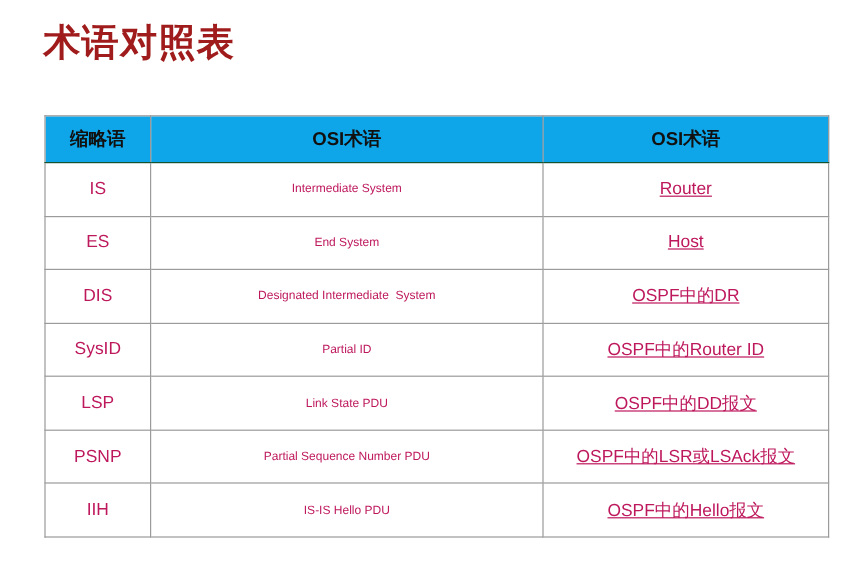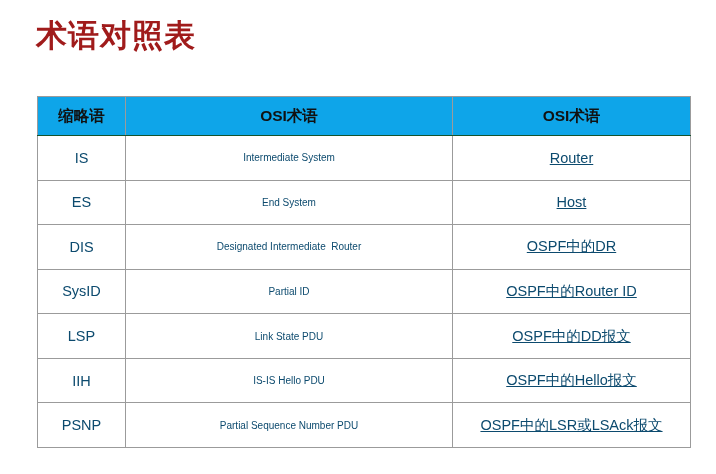--- a/index.html
+++ b/index.html
@@ -54,21 +54,21 @@
   table.terms-table col.c-abbr  { width: 88px; }
   table.terms-table col.c-osi   { width: 327px; }
   table.terms-table col.c-ietf  { width: 238px; }
 
   table.terms-table th,
   table.terms-table td {
     border: 1px solid #9b9b9b;
     text-align: center;
     vertical-align: middle;
     padding: 0 4px;
-    color: #0c4a6e;
+    color: #be185d;
     background: #ffffff;
   }
 
   table.terms-table thead th {
     background: #0ea5e9;
     font-weight: 700;
     font-size: 15.5px;
     height: 38px;
     border-bottom: 1px solid #14532d;
     color: #111111;
@@ -122,40 +122,40 @@
           <td class="col-osi">Intermediate System</td>
           <td class="col-ietf">Router</td>
         </tr>
         <tr>
           <td class="col-abbr">ES</td>
           <td class="col-osi">End System</td>
           <td class="col-ietf">Host</td>
         </tr>
         <tr>
           <td class="col-abbr">DIS</td>
-          <td class="col-osi">Designated Intermediate  Router</td>
+          <td class="col-osi">Designated Intermediate  System</td>
           <td class="col-ietf">OSPF中的DR</td>
         </tr>
         <tr>
           <td class="col-abbr">SysID</td>
           <td class="col-osi">Partial ID</td>
           <td class="col-ietf">OSPF中的Router ID</td>
         </tr>
         <tr>
           <td class="col-abbr">LSP</td>
           <td class="col-osi">Link State PDU</td>
           <td class="col-ietf">OSPF中的DD报文</td>
         </tr>
         <tr>
+          <td class="col-abbr">PSNP</td>
+          <td class="col-osi">Partial Sequence Number PDU</td>
+          <td class="col-ietf">OSPF中的LSR或LSAck报文</td>
+        </tr>
+        <tr>
           <td class="col-abbr">IIH</td>
           <td class="col-osi">IS-IS Hello PDU</td>
           <td class="col-ietf">OSPF中的Hello报文</td>
-        </tr>
-        <tr>
-          <td class="col-abbr">PSNP</td>
-          <td class="col-osi">Partial Sequence Number PDU</td>
-          <td class="col-ietf">OSPF中的LSR或LSAck报文</td>
         </tr>
       </tbody>
     </table>
   </div>
 
 </div>
 
 </body></html>

